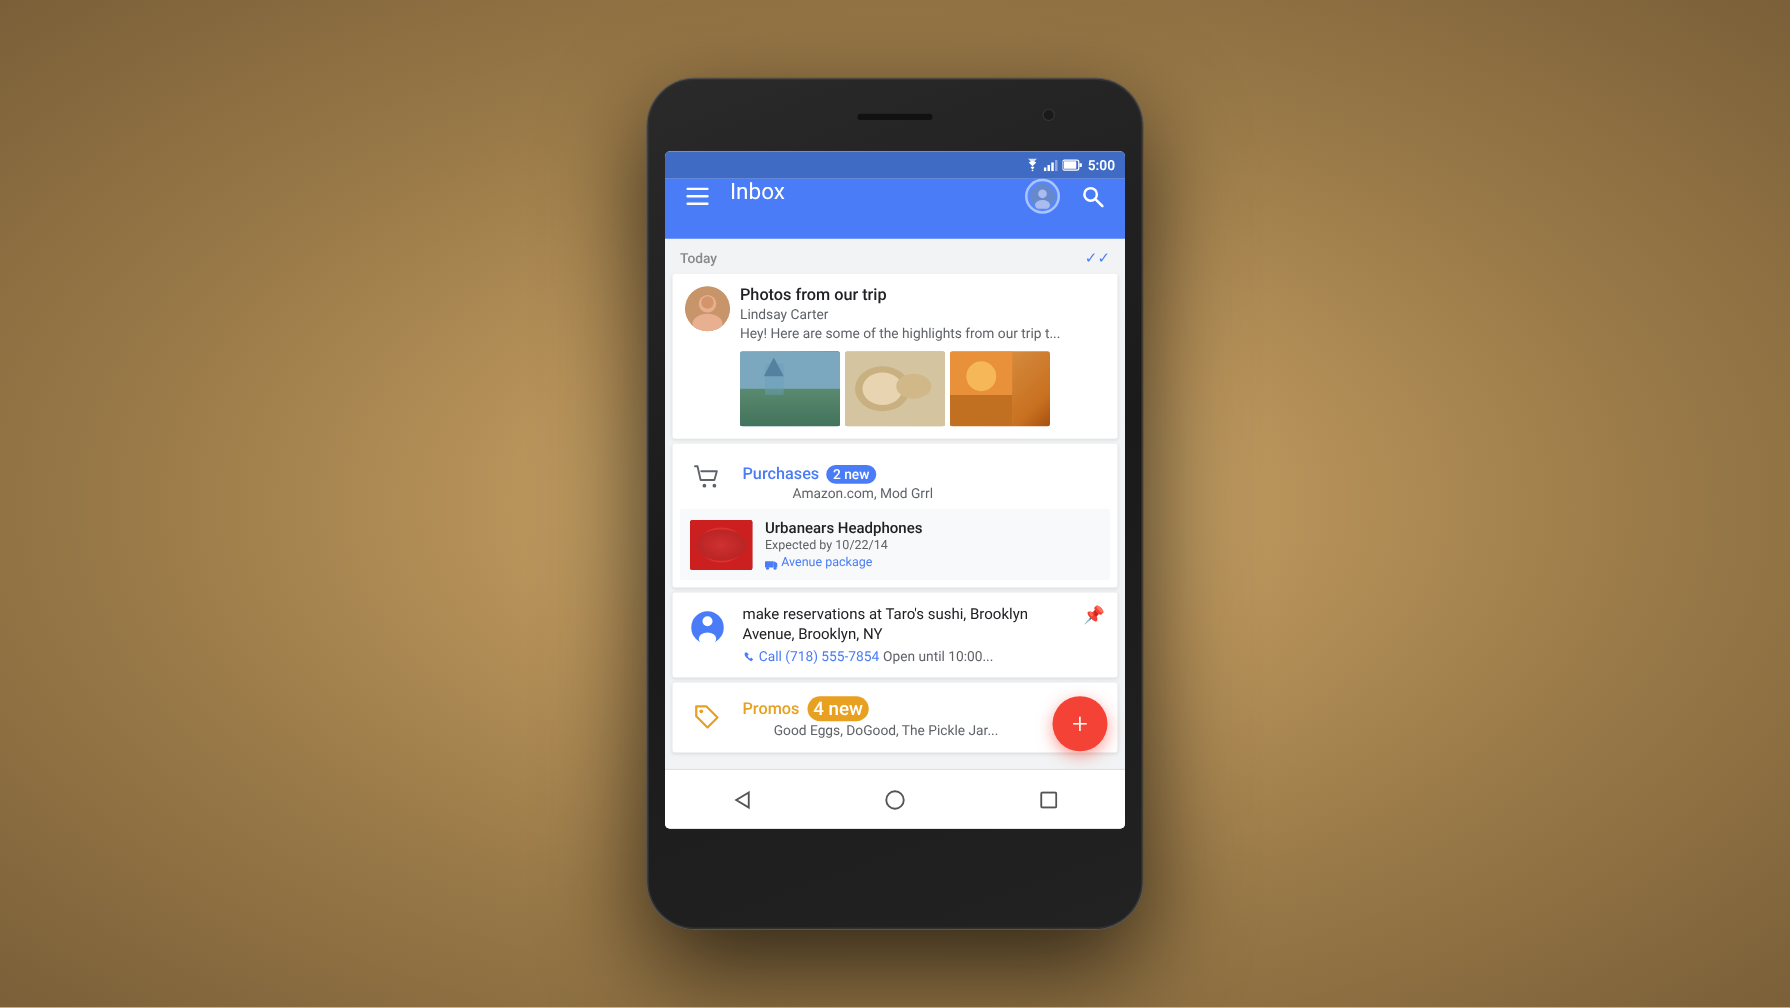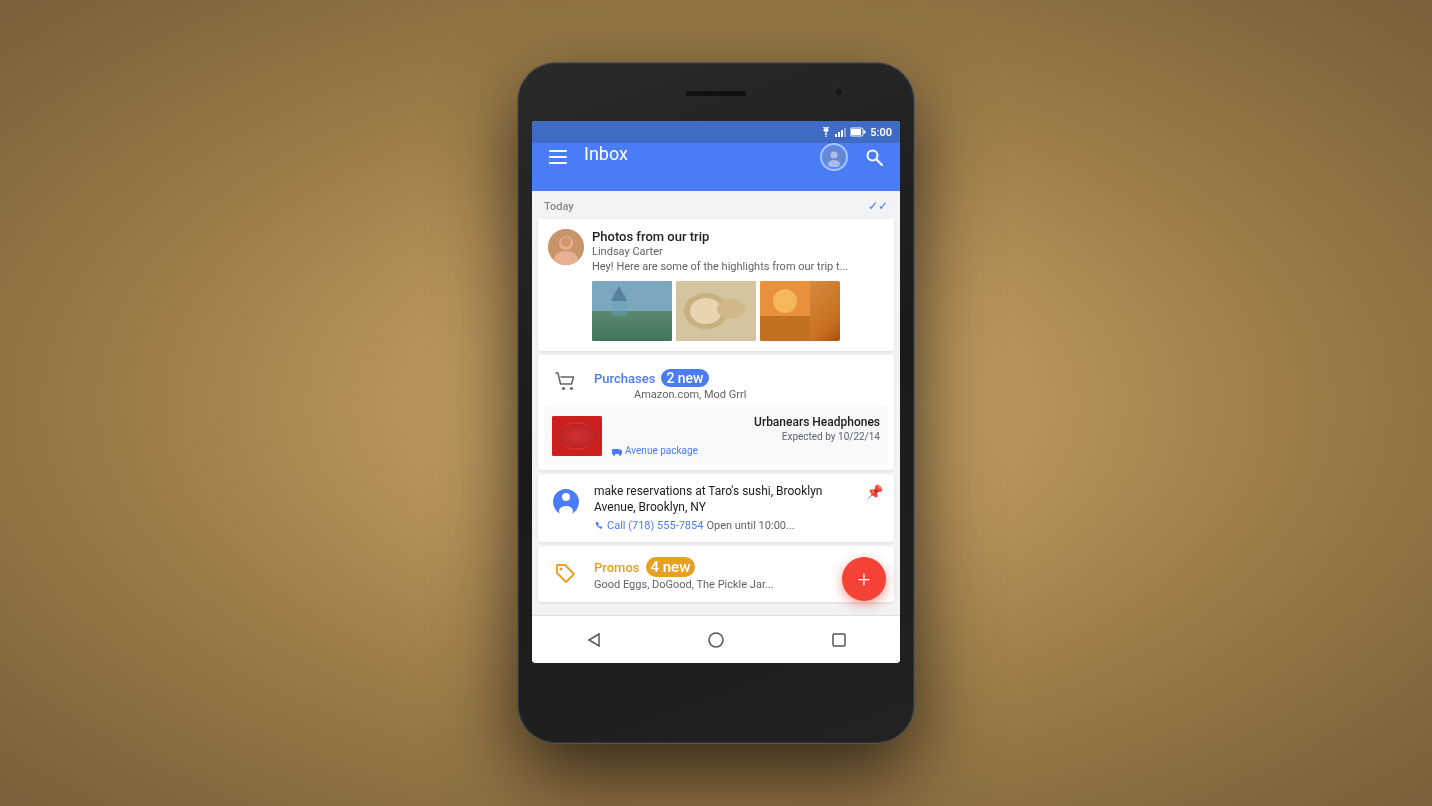--- a/index.html
+++ b/index.html
@@ -275,21 +275,21 @@
 
     .bundle-title {
       font-size: 13px;
       font-weight: 500;
       color: #4a7cf7;
     }
 
     .badge {
       background: #4a7cf7;
       color: white;
-      font-size: 14px;
+      font-size: 11px;
       font-weight: 500;
       padding: 1px 5px;
       border-radius: 10px;
     }
 
     .bundle-senders {
       font-size: 11px;
       color: #5f6368;
       margin-top: 1px;
       margin-left: 40px;
@@ -322,21 +322,20 @@
       left: 50%;
       transform: translate(-50%, -50%);
       width: 40px;
       height: 25px;
       background: radial-gradient(ellipse, #d03030 0%, #b02020 100%);
       border-radius: 50%;
     }
 
     .product-info {
       flex: 1;
-      text-align: right;
     }
 
     .product-name {
       font-size: 12px;
       font-weight: 500;
       color: #202124;
     }
 
     .product-expected {
       font-size: 10px;
@@ -448,20 +447,21 @@
       font-size: 15px;
       font-weight: 500;
       padding: 1px 5px;
       border-radius: 10px;
     }
 
     .promo-senders {
       font-size: 11px;
       color: #5f6368;
       margin-top: 1px;
+      margin-left: 25px;
     }
 
     
     .yesterday-section {
       padding: 8px 12px 4px;
     }
 
     
     .fab {
       position: absolute;

